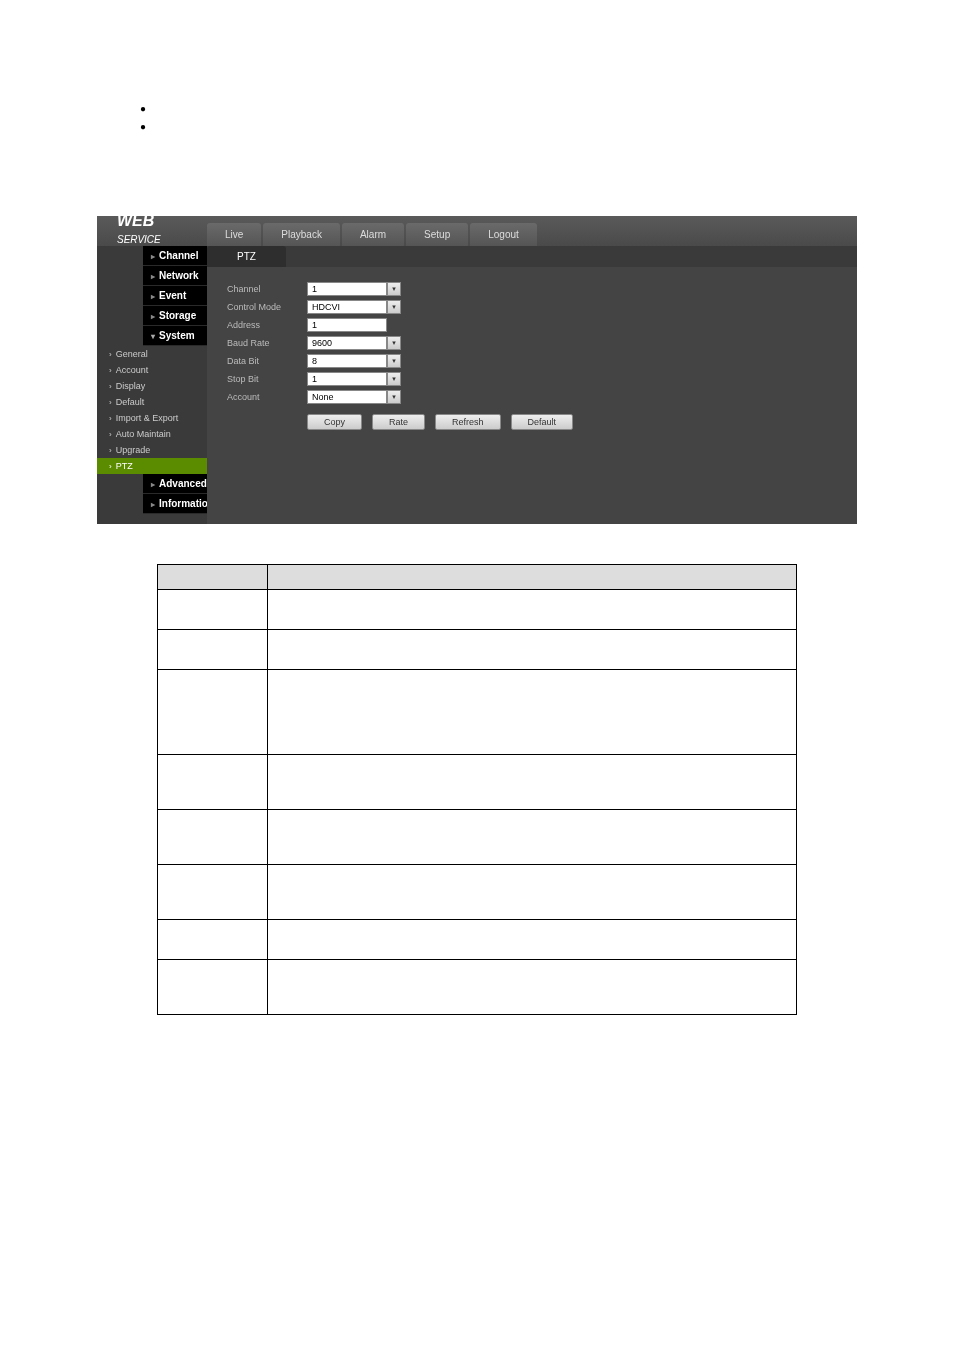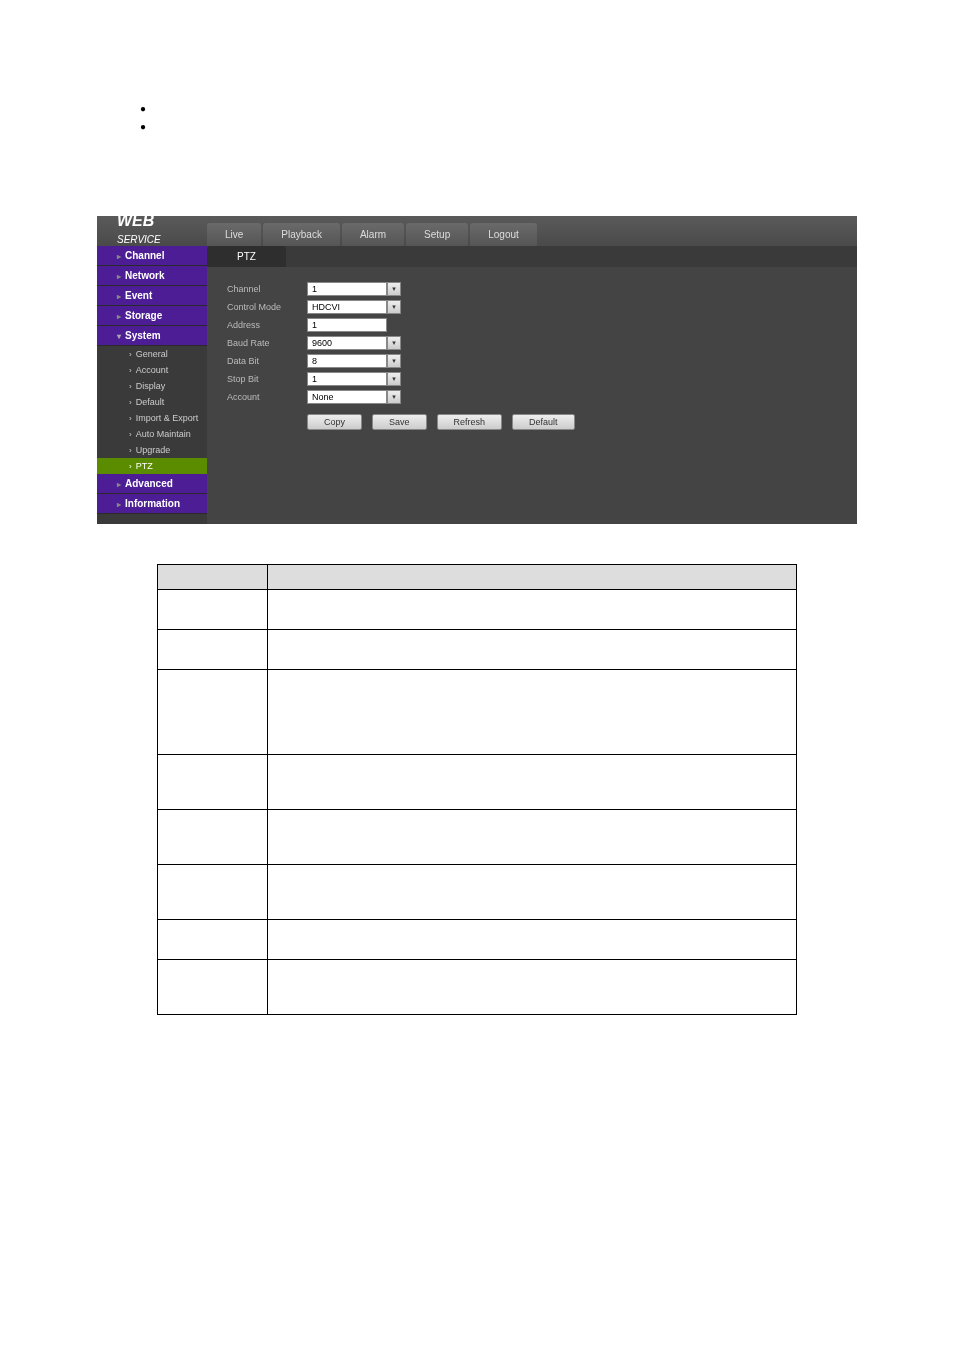--- a/index.html
+++ b/index.html
@@ -65,37 +65,38 @@
     }
     .sidebar {
       width: 110px;
       background: #3a3a3a;
       padding-bottom: 10px;
     }
     .sidebar-section {
       color: #fff;
       font-size: 10px;
       font-weight: bold;
-      padding: 4px 20px;
-      background: #4c1d95;
+      padding: 4px 8px;
+      background: #000000;
       border-bottom: 1px solid #2a2a2a;
       cursor: pointer;
+      margin-left: 46px;
     }
     .sidebar-section .arrow {
       font-size: 8px;
       color: #888;
       margin-right: 4px;
     }
     .sidebar-section.expanded .arrow {
       color: #aaa;
     }
     .sidebar-item {
       color: #ccc;
       font-size: 9px;
-      padding: 3px 8px 3px 32px;
+      padding: 3px 8px 3px 12px;
       cursor: pointer;
     }
     .sidebar-item.active {
       background: #5b8c00;
       color: #fff;
     }
     .sidebar-item .chev {
       font-size: 8px;
       margin-right: 4px;
     }
@@ -290,21 +291,21 @@
           </div>
           <div class="form-row">
             <div class="form-label">Account</div>
             <div class="form-select">
               <input class="form-input" value="None" style="">
               <div class="select-button">▾</div>
             </div>
           </div>
           <div class="button-row">
             <button class="btn">Copy</button>
-            <button class="btn">Save</button>
+            <button class="btn">Rate</button>
             <button class="btn">Refresh</button>
             <button class="btn">Default</button>
           </div>
         </div>
       </div>
     </div>
   </div>
 
   <table class="param-table">
     <tbody>

